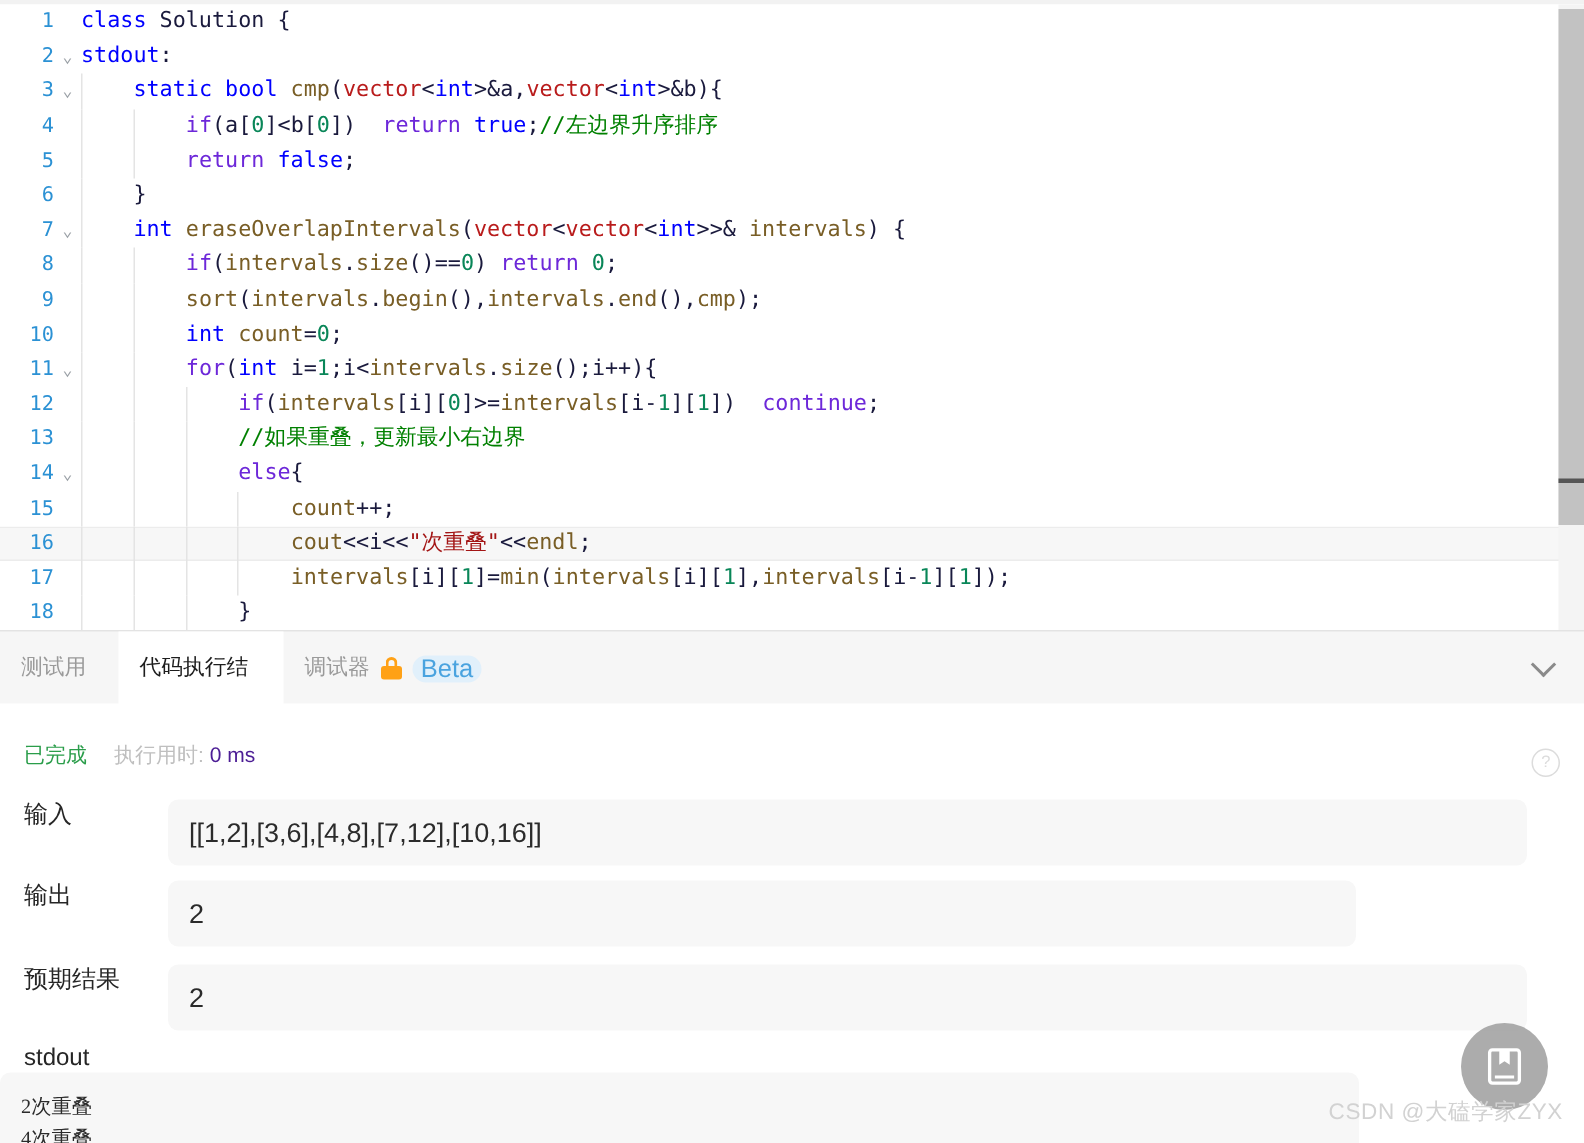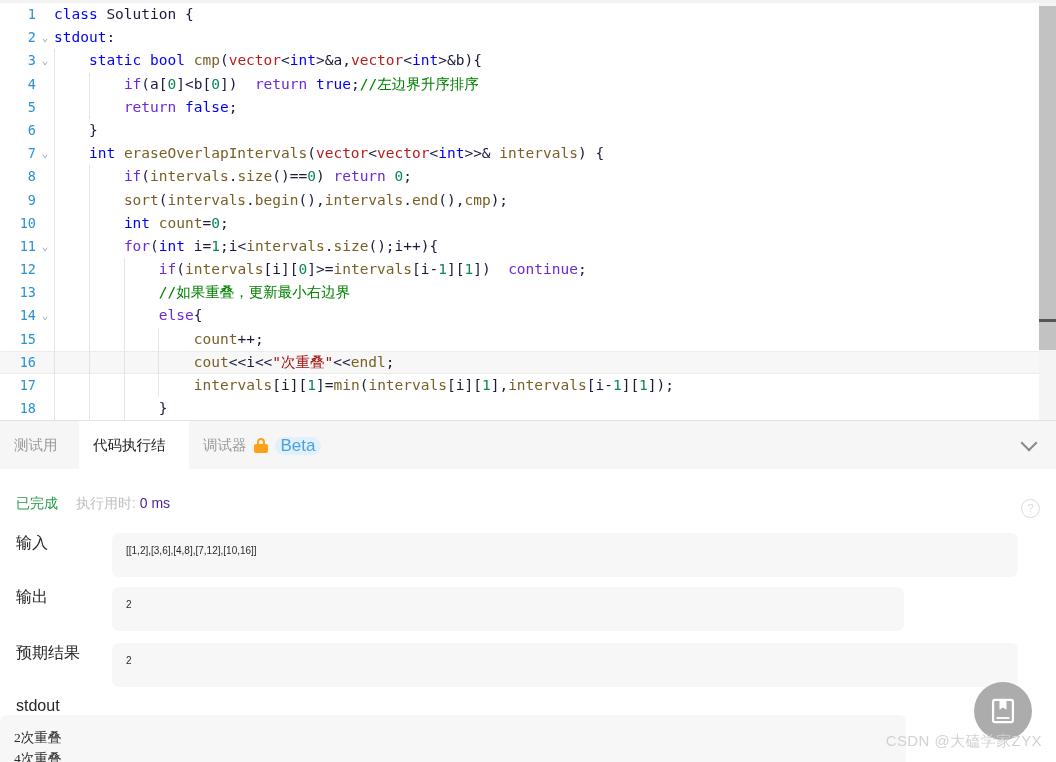--- a/index.html
+++ b/index.html
@@ -96,21 +96,21 @@
     border:1px solid #dcdcdc;color:#dcdcdc;font-size:11px;line-height:16px;text-align:center;cursor:pointer;
   }
 
   .field{position:absolute;left:0;width:1056px;display:flex;align-items:flex-start;}
   .flabel{
     width:112px;padding-left:16px;box-sizing:border-box;
     font-size:16px;color:#262626;flex:none;
   }
   .fbox{
     background:#f7f7f7;border-radius:7px;box-sizing:border-box;
-    font-size:10px;color:#2b2b2b;padding:12px 14px;
+    font-size:18px;color:#2b2b2b;padding:12px 14px;
     font-family:"Liberation Sans","DejaVu Sans",sans-serif;
   }
   .fbox.stdout{font-size:13.5px;line-height:21px;}
 
   
   .fab{
     position:absolute;left:974px;top:682px;width:58px;height:58px;border-radius:50%;
     background:#9e9e9e;opacity:.85;cursor:pointer;
   }
   .fab svg{position:absolute;left:15px;top:15px;}

